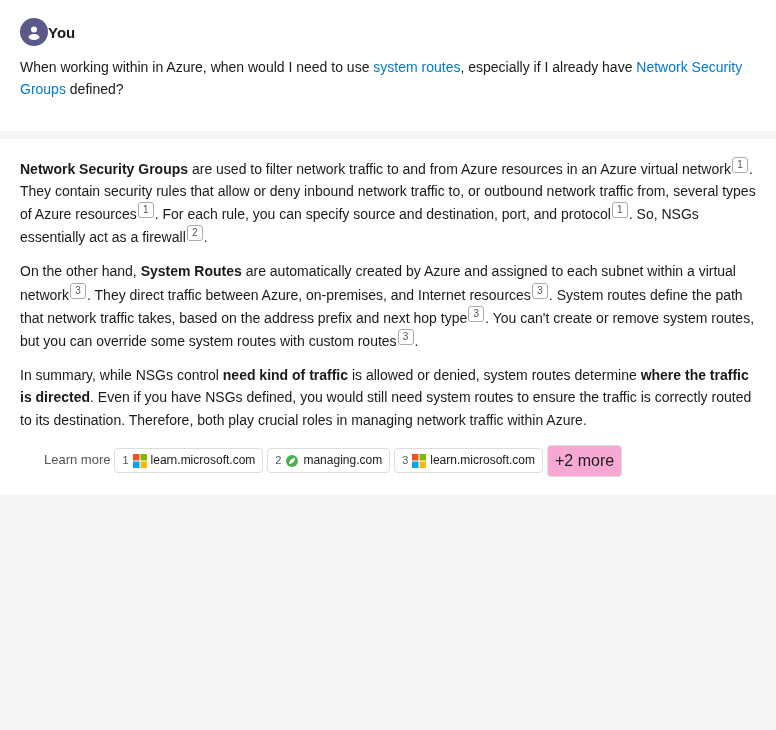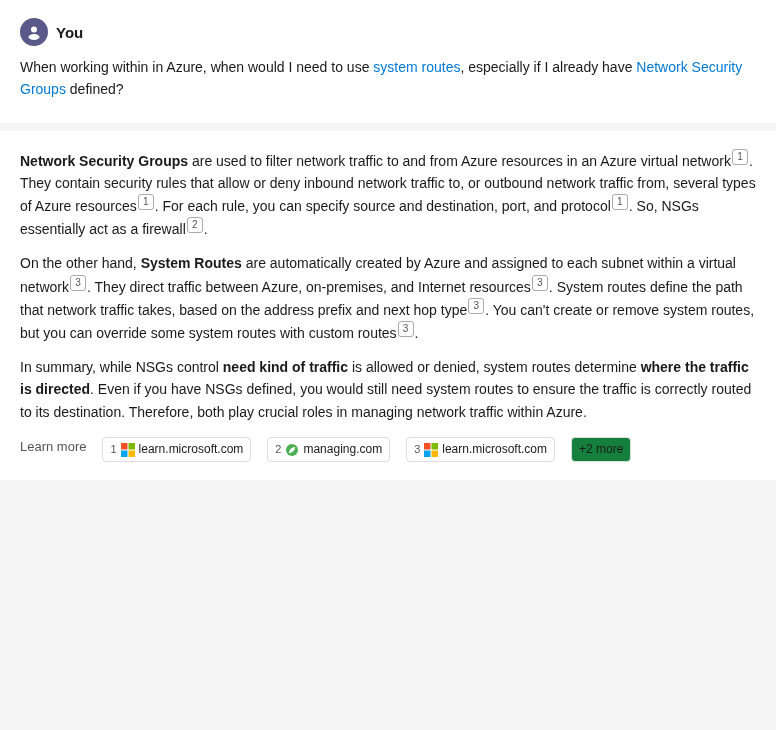--- a/index.html
+++ b/index.html
@@ -16,21 +16,20 @@
       padding: 0;
     }
     .message-block {
       background: #fff;
       padding: 18px 20px 18px 20px;
       margin-bottom: 8px;
     }
     .message-header {
       display: flex;
       align-items: center;
-      gap: 8px;
       margin-bottom: 10px;
     }
     .avatar-user {
       width: 28px;
       height: 28px;
       background: #5a5a8a;
       border-radius: 50%;
       display: flex;
       align-items: center;
       justify-content: center;
@@ -52,21 +51,21 @@
     }
     .message-text {
       color: #1a1a1a;
       line-height: 1.6;
       font-size: 14px;
     }
     .message-text p {
       margin-bottom: 12px;
     }
     .message-text p:last-child {
-      margin-bottom: 4px;
+      margin-bottom: 12px;
     }
     .link-blue {
       color: #0078d4;
       text-decoration: none;
     }
     .bold { font-weight: 700; }
     .cite {
       display: inline-flex;
       align-items: center;
       justify-content: center;
@@ -75,24 +74,26 @@
       border: 1px solid #aaa;
       border-radius: 3px;
       font-size: 10px;
       color: #555;
       vertical-align: super;
       margin: 0 1px;
       line-height: 1;
     }
     .learn-more-bar {
       display: flex;
-      gap: 16px;
+      align-items: center;
+      gap: 4px;
       margin-top: 14px;
       flex-wrap: wrap;
       font-size: 13px;
+      margin-left: 24px;
     }
     .learn-more-label {
       color: #555;
       font-size: 13px;
     }
     .source-chip {
       display: inline-flex;
       align-items: center;
       gap: 4px;
       border: 1px solid #ddd;
@@ -119,22 +120,22 @@
       height: 14px;
       display: inline-block;
       flex-shrink: 0;
     }
     .more-chip {
       display: inline-flex;
       align-items: center;
       border: 1px solid #ddd;
       border-radius: 4px;
       padding: 2px 7px;
-      background: #15803d;
-      font-size: 12px;
+      background: #f9a8d4;
+      font-size: 16px;
       color: #1a1a1a;
       cursor: pointer;
     }
   </style>
 </head>
 <body>
 
 <div class="chat-container">
 
   <div class="message-block">

